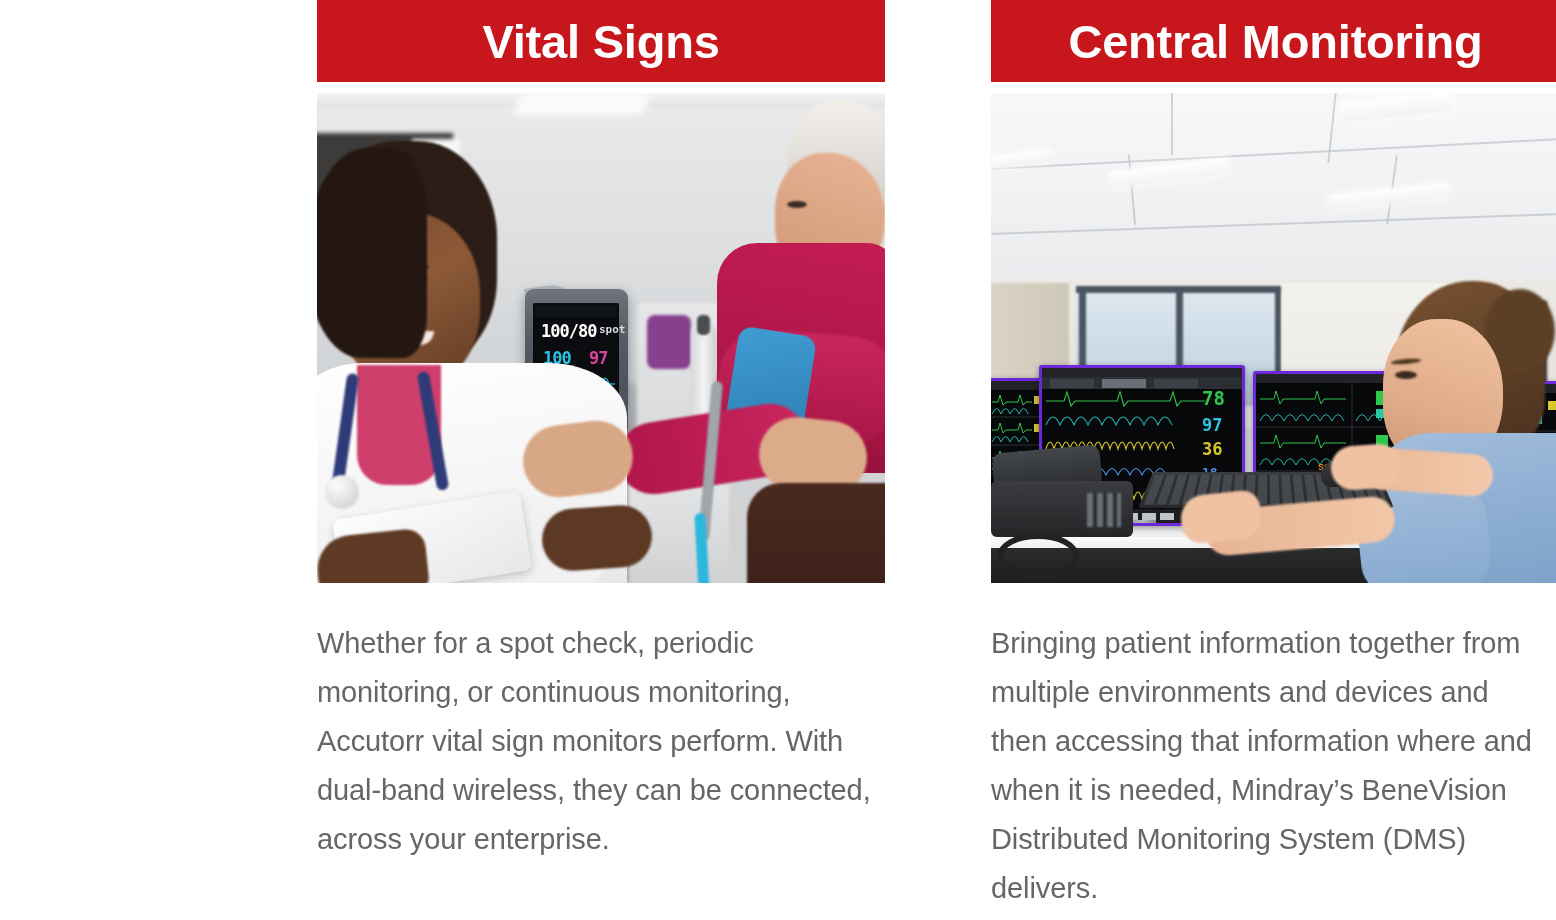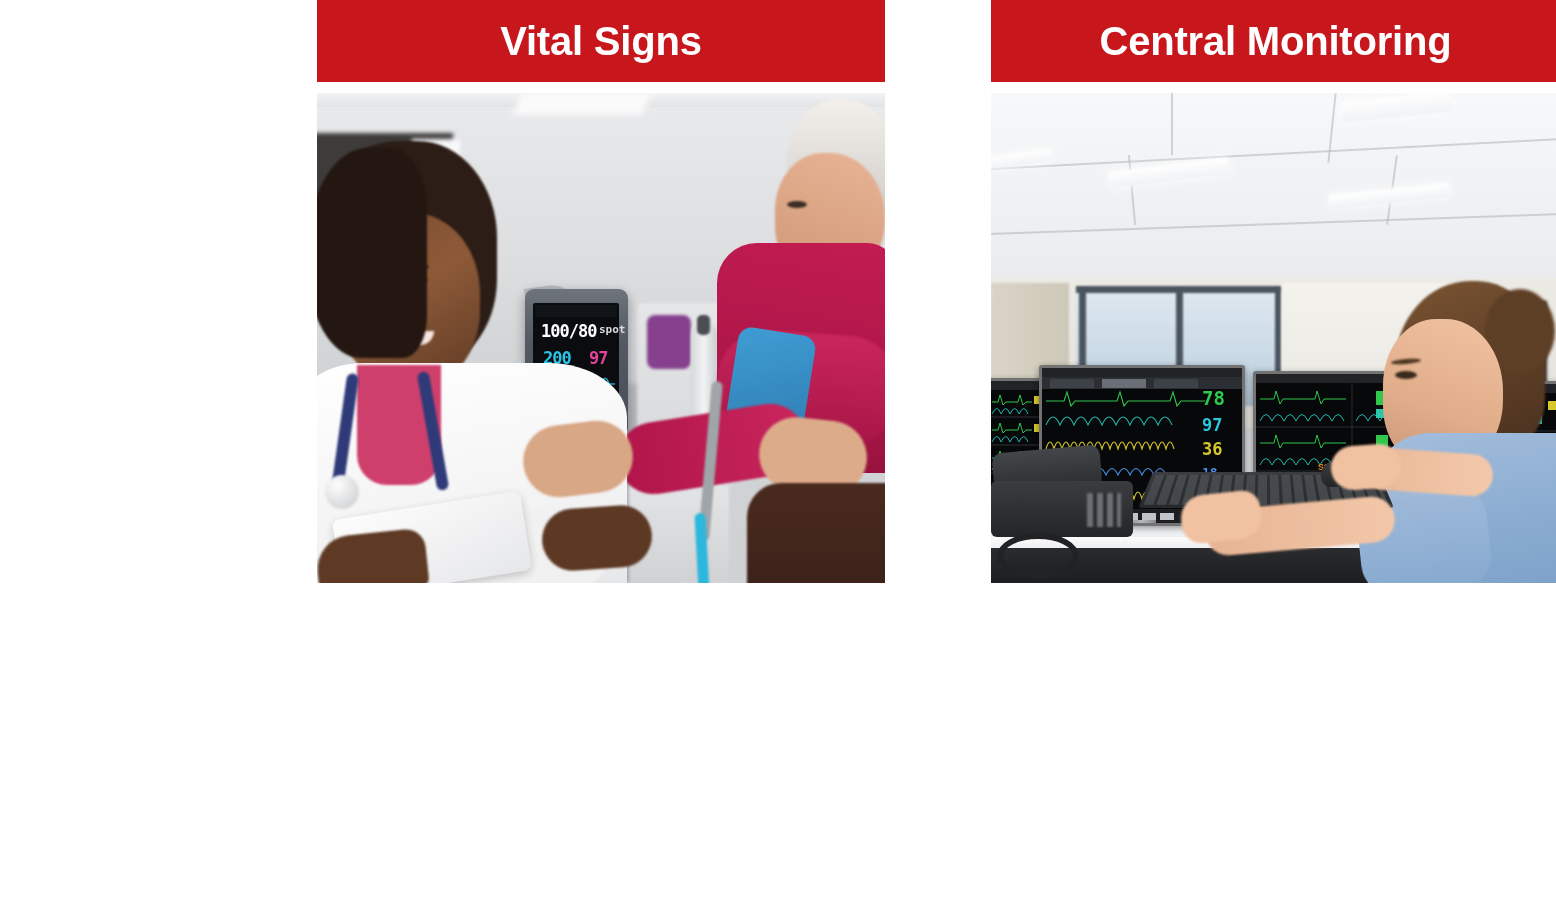--- a/index.html
+++ b/index.html
@@ -32,21 +32,21 @@
 
   .card-header {
     height: 82px;
     display: flex;
     align-items: center;
     justify-content: center;
     overflow: hidden;
   }
   .card-header-text {
     color: #ffffff;
-    font-size: 40px;
+    font-size: 47px;
     font-weight: bold;
     line-height: 1;
     letter-spacing: -0.2px;
     white-space: nowrap;
     text-align: right;
   }
 
   .photo-gap { height: 11px; background: #ffffff; }
 
   .photo {
@@ -503,21 +503,21 @@
   }
   .rp-desk-front {
     left: 0; top: 444px; width: 569px; height: 16px;
     background: linear-gradient(180deg,#fbfbfc,#e9eaec);
   }
 
   
   .mon {
     position: absolute;
     background: #4d7c0f;
-    border: 3px solid #737373;
+    border: 3px solid #6d28d9;
     border-radius: 3px;
     overflow: hidden;
     box-shadow: 0 2px 6px rgba(0,0,0,.4);
   }
   .mon-screen {
     position: absolute;
     inset: 0;
     background: #07080a;
   }
   .mon-titlebar {
@@ -691,21 +691,21 @@
       <div class="lp lp-device-handheld"></div>
       <div class="lp lp-device-handheld-tip"></div>
       <div class="lp lp-device-base"></div>
 
       <div class="lp lp-monitor-stand"></div>
       <div class="lp lp-monitor-body"></div>
       <div class="lp lp-monitor-screen"></div>
       <div class="lp lp-mon-topbar"></div>
       <div class="lp lp-mon-bp">100/80</div>
       <div class="lp lp-mon-bpunit">spot</div>
-      <div class="lp lp-mon-hr">200</div>
+      <div class="lp lp-mon-hr">100</div>
       <div class="lp lp-mon-spo2">97</div>
       <div class="lp lp-mon-wave">
         <svg width="78" height="22" viewBox="0 0 78 22" style="filter:blur(0.5px)">
           <path d="M0,16 Q4,3 8,15 Q12,5 16,16 Q20,3 24,15 Q28,5 32,16 Q36,3 40,15 Q44,5 48,16 Q52,3 56,15 Q60,5 64,16 Q68,3 72,15 L78,15" fill="none" stroke="#1fa8cc" stroke-width="1.6"></path>
         </svg>
       </div>
       <div class="lp lp-mon-temp">98.6</div>
       <div class="lp lp-mon-dot-green"></div>
       <div class="lp lp-mon-dot-orange"></div>
       <div class="lp lp-mon-btnbar"></div>
@@ -738,20 +738,21 @@
       <div class="lp lp-stetho-l"></div>
       <div class="lp lp-stetho-r"></div>
       <div class="lp lp-stetho-head"></div>
       <div class="lp lp-doc-forearm"></div>
       <div class="lp lp-pat-hand"></div>
       <div class="lp lp-doc-hand-r"></div>
       <div class="lp lp-tablet"></div>
       <div class="lp lp-doc-hand-l"></div>
     </div>
 
+    <div class="body-copy body-copy-left">Whether for a spot check, periodic monitoring, or continuous monitoring, Accutorr vital sign monitors perform. With dual-band wireless, they can be connected, across your enterprise.</div>
   </div>
 
   <div class="card card-right">
 
     <div class="card-header" style="background:#C8161D;">
       <div class="card-header-text">Central Monitoring</div>
     </div>
 
     <div class="photo-gap"></div>
 
@@ -984,15 +985,16 @@
       <div class="rp rp-keyboard">
         <div class="rp-keyboard-keys"></div>
       </div>
       <div class="rp rp-mouse"></div>
       <div class="rp rp-nurse-arm-mouse"></div>
       <div class="rp rp-nurse-hand-mouse"></div>
       <div class="rp rp-nurse-arm-typing"></div>
       <div class="rp rp-nurse-hand-typing"></div>
     </div>
 
+    <div class="body-copy body-copy-right">Bringing patient information together from multiple environments and devices and then accessing that information where and when it is needed, Mindray’s BeneVision Distributed Monitoring System (DMS) delivers.</div>
   </div>
 
 </div>
 
 </body></html>

